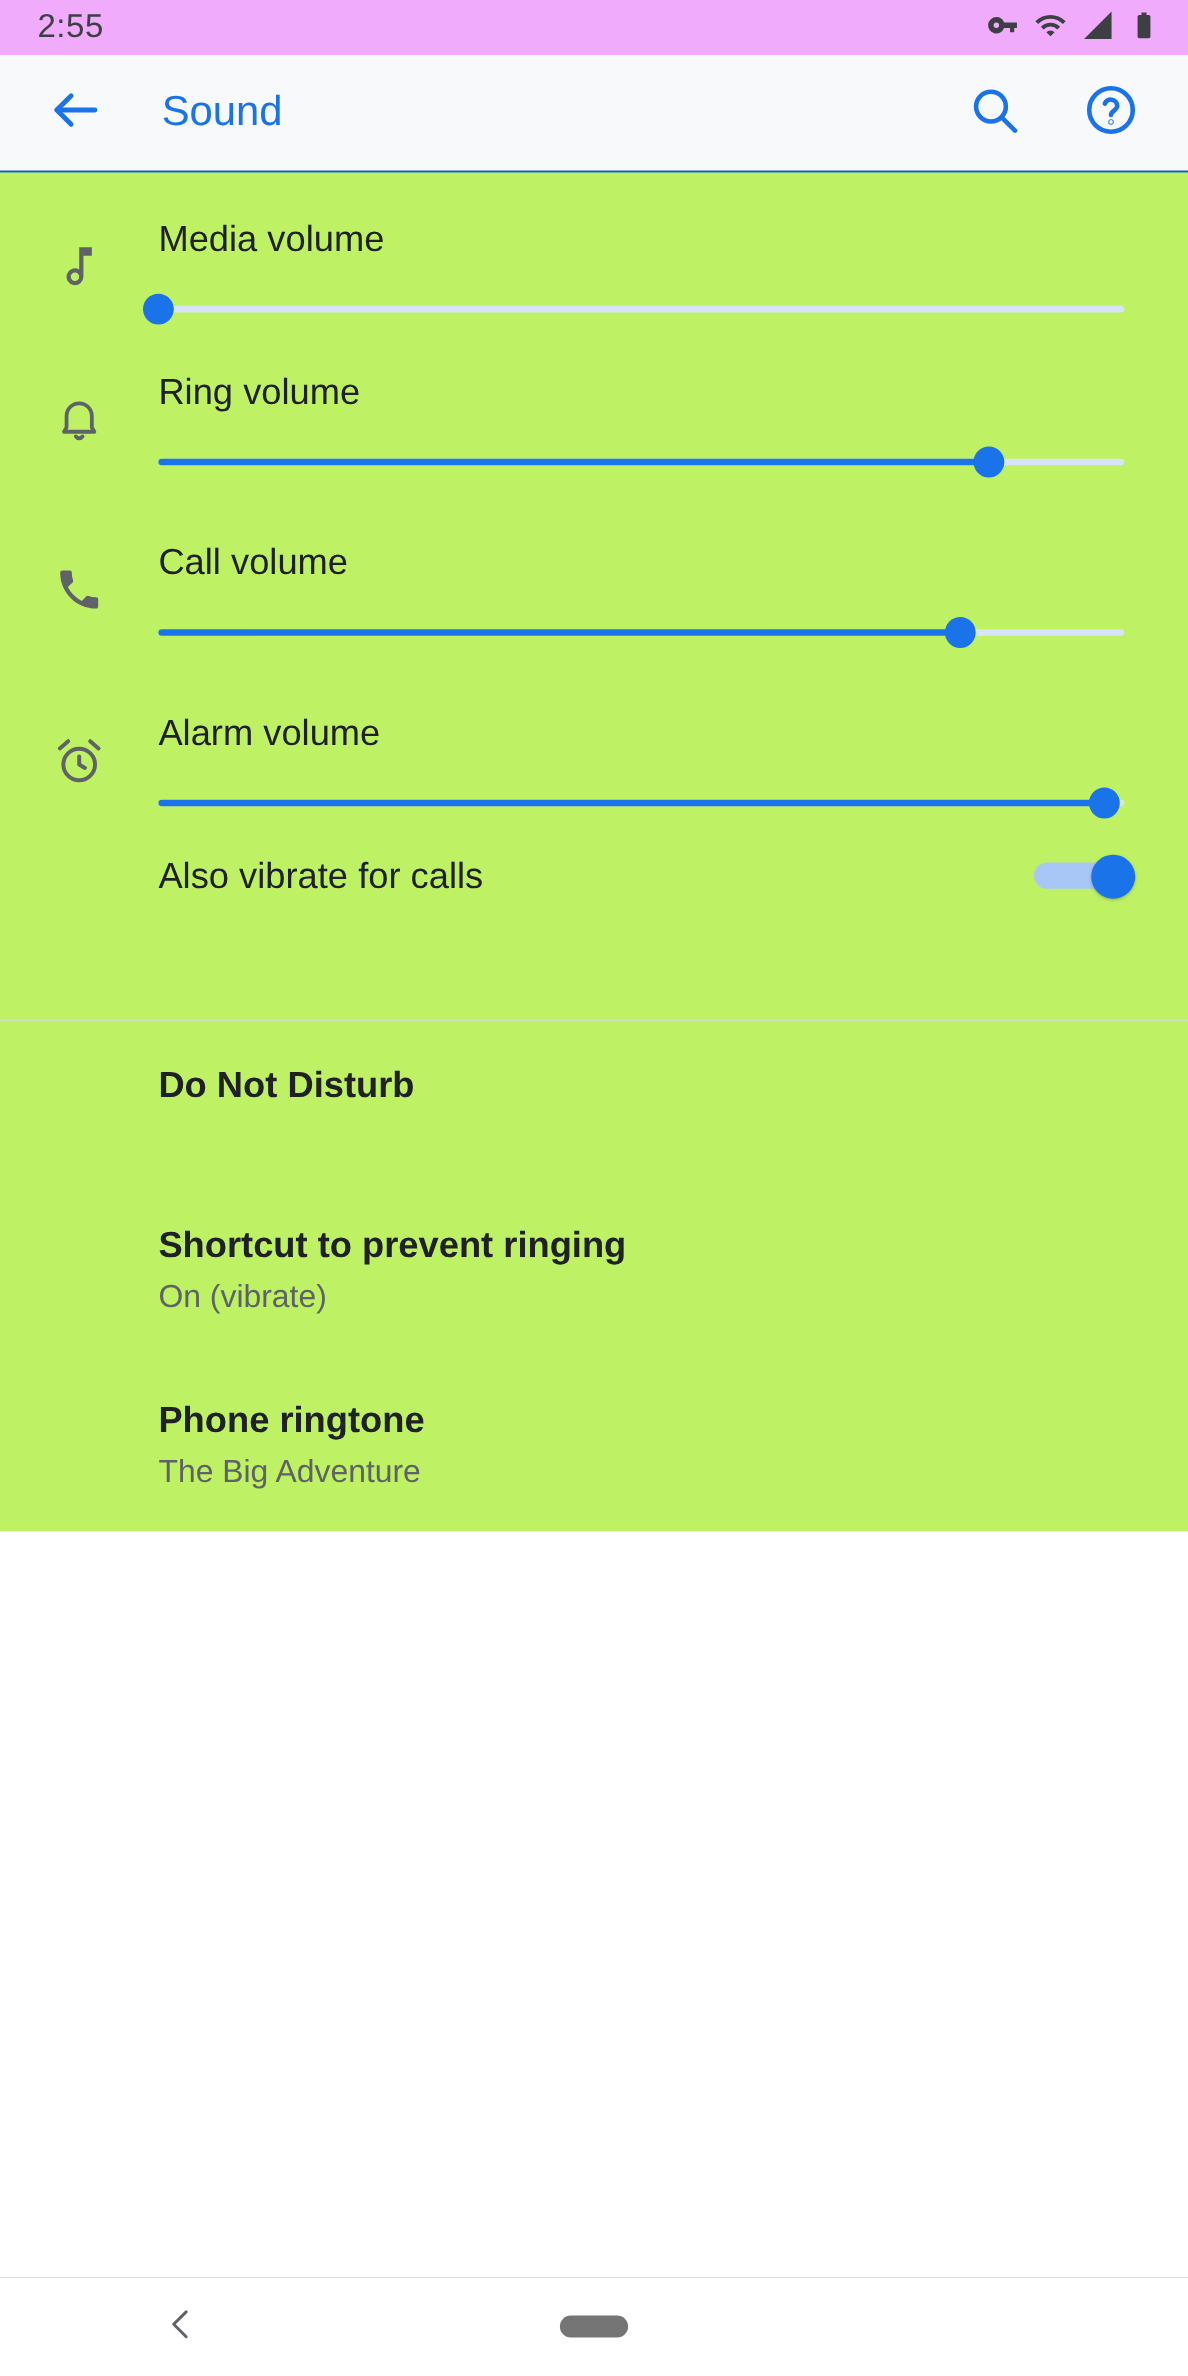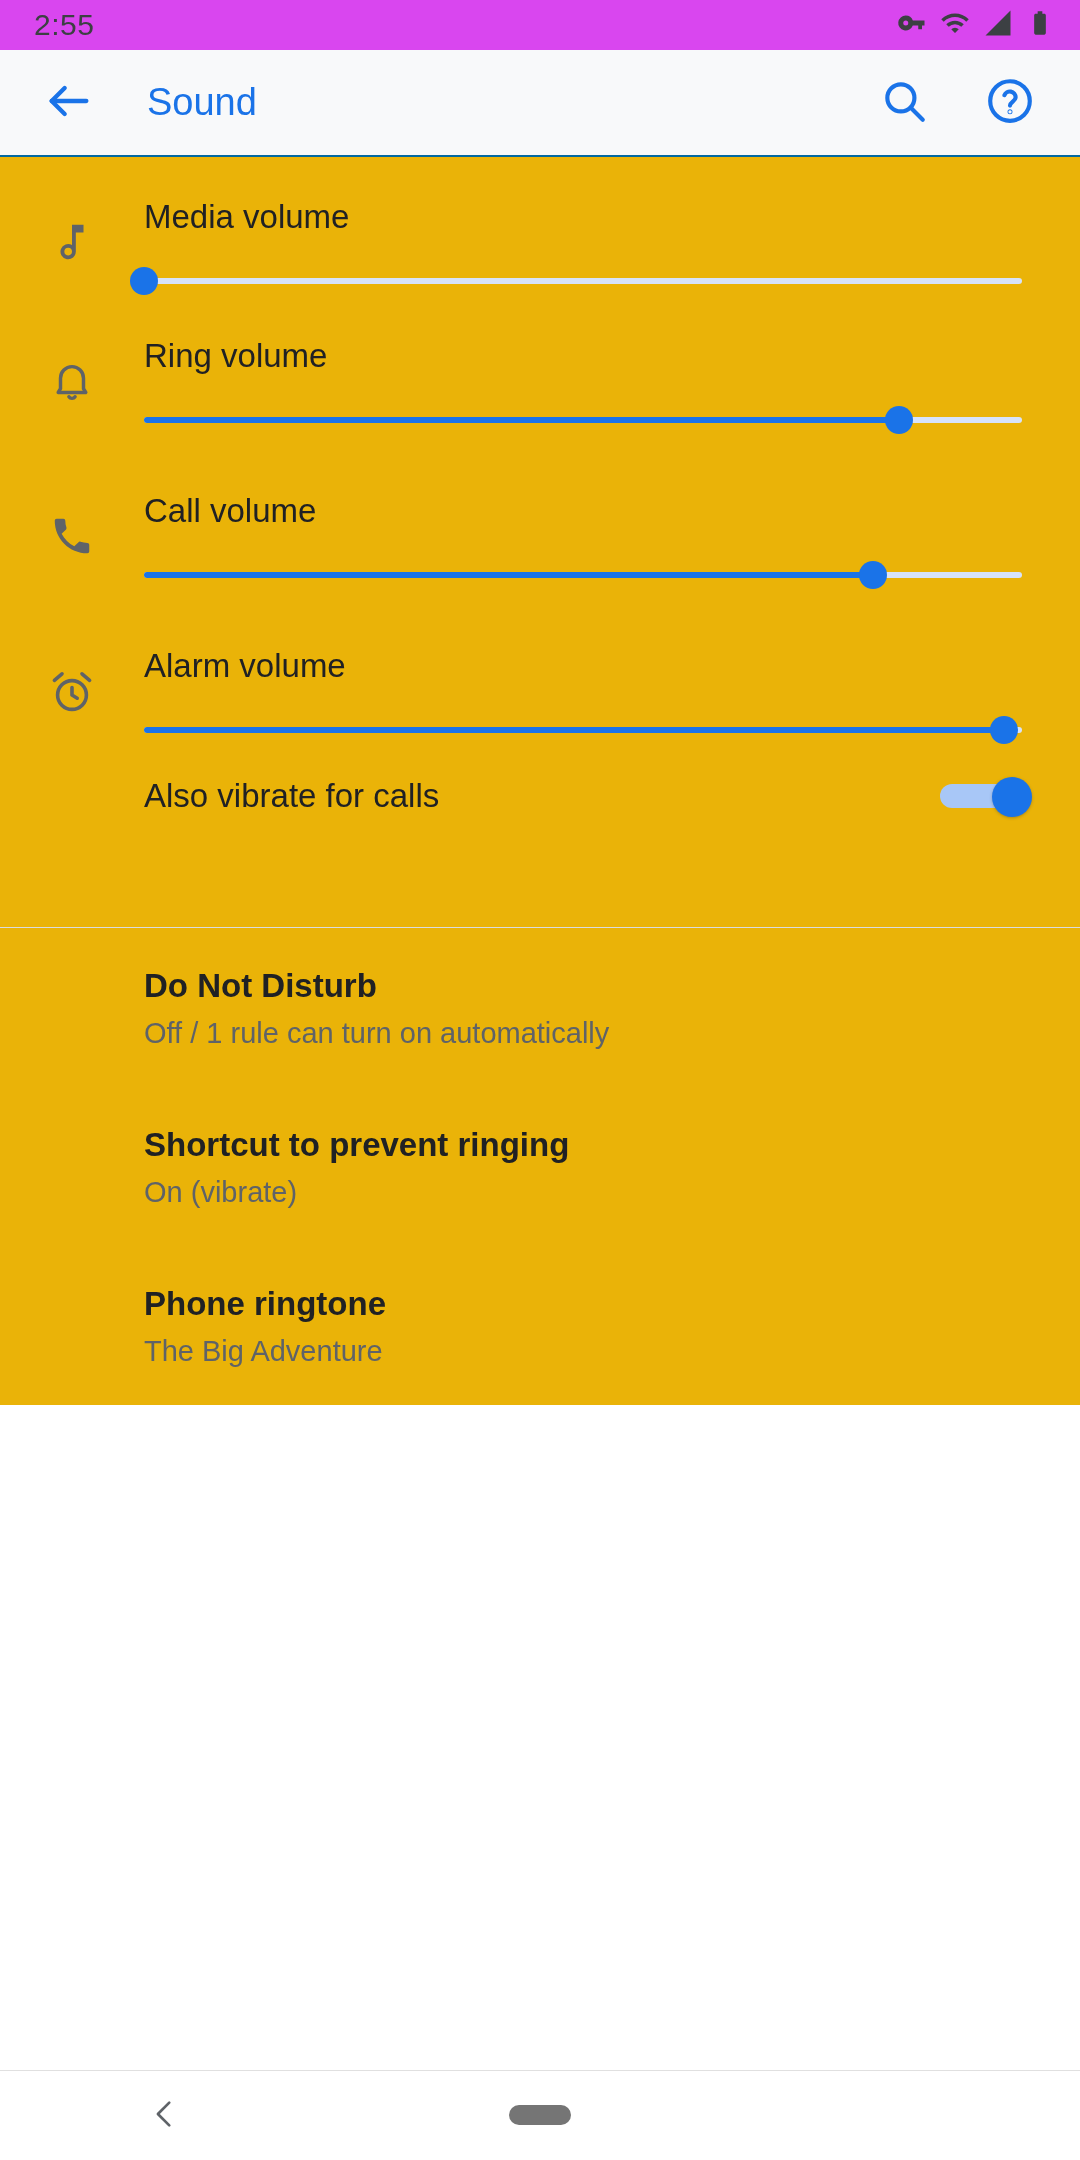--- a/index.html
+++ b/index.html
@@ -11,21 +11,21 @@
     width: 1080px;
     height: 2160px;
     font-family: "Liberation Sans", sans-serif;
     overflow: hidden;
     position: relative;
   }
 
   
   .status-bar {
     height: 50px;
-    background: #d946ef;
+    background: #f0abfc;
     display: flex;
     align-items: center;
     justify-content: space-between;
     padding: 0 26px 0 34px;
     box-sizing: border-box;
   }
   .status-clock {
     font-size: 30px;
     color: #3c4043;
     letter-spacing: 0.5px;
@@ -70,21 +70,21 @@
   .icon-btn {
     width: 56px;
     height: 56px;
     display: flex;
     align-items: center;
     justify-content: center;
   }
 
   
   .content {
-    background: #eab308;
+    background: #bef264;
   }
 
   
   .slider-row {
     position: relative;
     height: 155px;
     display: flex;
     align-items: flex-start;
   }
   .slider-row:first-child { padding-top: 16px; height: 139px; }
@@ -374,21 +374,20 @@
     <div class="switch">
       <div class="switch-track"></div>
       <div class="switch-knob"></div>
     </div>
   </div>
 
   <div class="section-divider"></div>
 
   <div class="list-row">
     <div class="list-title">Do Not Disturb</div>
-    <div class="list-sub">Off / 1 rule can turn on automatically</div>
   </div>
 
   <div class="list-row">
     <div class="list-title">Shortcut to prevent ringing</div>
     <div class="list-sub">On (vibrate)</div>
   </div>
 
 
   <div class="list-row">
     <div class="list-title">Phone ringtone</div>

